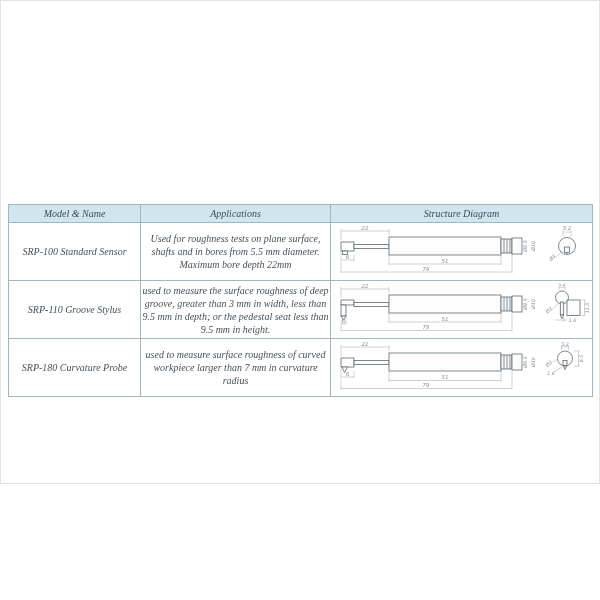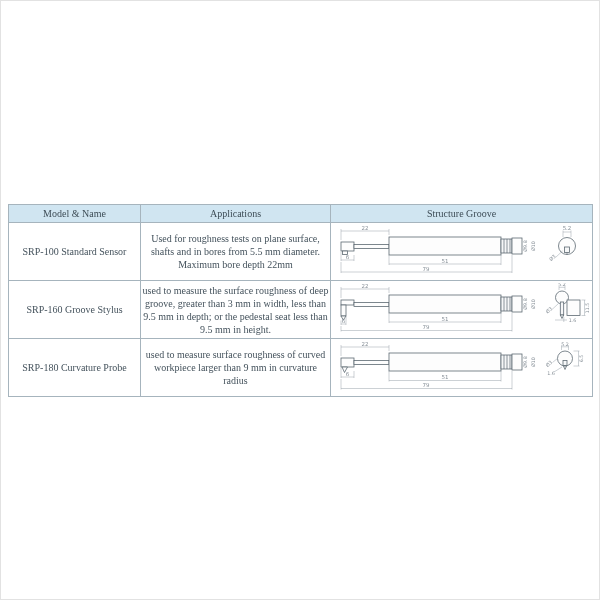--- a/index.html
+++ b/index.html
@@ -1,19 +1,20 @@
 <!DOCTYPE html>
 <html><head>
 <meta charset="utf-8">
 <style>
   html,body{margin:0;padding:0;background:#fff;}
   .page{
-    width:600px;height:600px;box-sizing:border-box;position:relative;
+    width:600px;height:484px;box-sizing:border-box;position:relative;
     background:#ffffff;border:1px solid #e2e2e2;
     font-family:"Liberation Serif", serif;
+    font-style:italic;
   }
   table.spec{
     position:absolute;left:7px;top:203px;width:584px;
     border-collapse:collapse;table-layout:fixed;
   }
   table.spec col.c1{width:132px;}
   table.spec col.c2{width:190px;}
   table.spec col.c3{width:262px;}
   table.spec th, table.spec td{
     border:1px solid #a6b4bd;
@@ -47,21 +48,21 @@
   <table class="spec">
     <colgroup>
         <col class="c1">
         <col class="c2">
         <col class="c3">
       </colgroup>
     <thead>
       <tr>
         <th>Model &amp; Name</th>
         <th>Applications</th>
-        <th>Structure Groove</th>
+        <th>Structure Diagram</th>
       </tr>
     </thead>
     <tbody>
 
       <tr>
         <td>SRP-100 Standard Sensor</td>
         <td class="app">Used for roughness tests on plane surface, shafts and in bores from 5.5 mm diameter. Maximum bore depth 22mm</td>
         <td class="diag">
           <svg width="262" height="54" viewBox="0 0 262 54">
             <g>
@@ -112,21 +113,21 @@
               <line class="dline" x1="232" y1="7" x2="240" y2="7"></line>
               <text class="dtext" x="236" y="5.4" text-anchor="middle">5.2</text>
               <line class="dline" x1="224.5" y1="32.5" x2="231.5" y2="26"></line>
               <text class="dtext2" x="222.5" y="34" text-anchor="middle" transform="rotate(-40 222.5 34)">Ø3</text>
             </g>
           </svg>
         </td>
       </tr>
 
       <tr>
-        <td>SRP-160 Groove Stylus</td>
+        <td>SRP-110 Groove Stylus</td>
         <td class="app">used to measure the surface roughness of deep groove, greater than 3 mm in width, less than 9.5 mm in depth; or the pedestal seat less than 9.5 mm  in height.</td>
         <td class="diag">
           <svg width="262" height="54" viewBox="0 0 262 54">
             <g>
               <line class="dline" x1="10" y1="15" x2="10" y2="4"></line>
               <line class="dline" x1="58" y1="10" x2="58" y2="4"></line>
               <line class="dline" x1="10" y1="6" x2="58" y2="6"></line>
               <text class="dtext" x="34" y="4.6" text-anchor="middle">22</text>
 
               <rect class="part" x="10" y="17" width="13" height="5"></rect>
@@ -172,21 +173,21 @@
               <text class="dtext2" x="241.5" y="39" text-anchor="middle">1.6</text>
               <line class="dline" x1="221" y1="26.5" x2="227.5" y2="20.5"></line>
               <text class="dtext2" x="219" y="28.5" text-anchor="middle" transform="rotate(-40 219 28.5)">Ø3</text>
             </g>
           </svg>
         </td>
       </tr>
 
       <tr>
         <td>SRP-180 Curvature Probe</td>
-        <td class="app">used to measure surface roughness of curved workpiece larger than 9 mm in curvature radius</td>
+        <td class="app">used to measure surface roughness of curved workpiece larger than 7 mm in curvature radius</td>
         <td class="diag">
           <svg width="262" height="54" viewBox="0 0 262 54">
             <g>
               <line class="dline" x1="10" y1="15" x2="10" y2="4"></line>
               <line class="dline" x1="58" y1="10" x2="58" y2="4"></line>
               <line class="dline" x1="10" y1="6" x2="58" y2="6"></line>
               <text class="dtext" x="34" y="4.6" text-anchor="middle">22</text>
 
               <rect class="part" x="10" y="17" width="13" height="9"></rect>
               <polygon class="part" points="11,26 16.5,26 13.5,31.5"></polygon>

